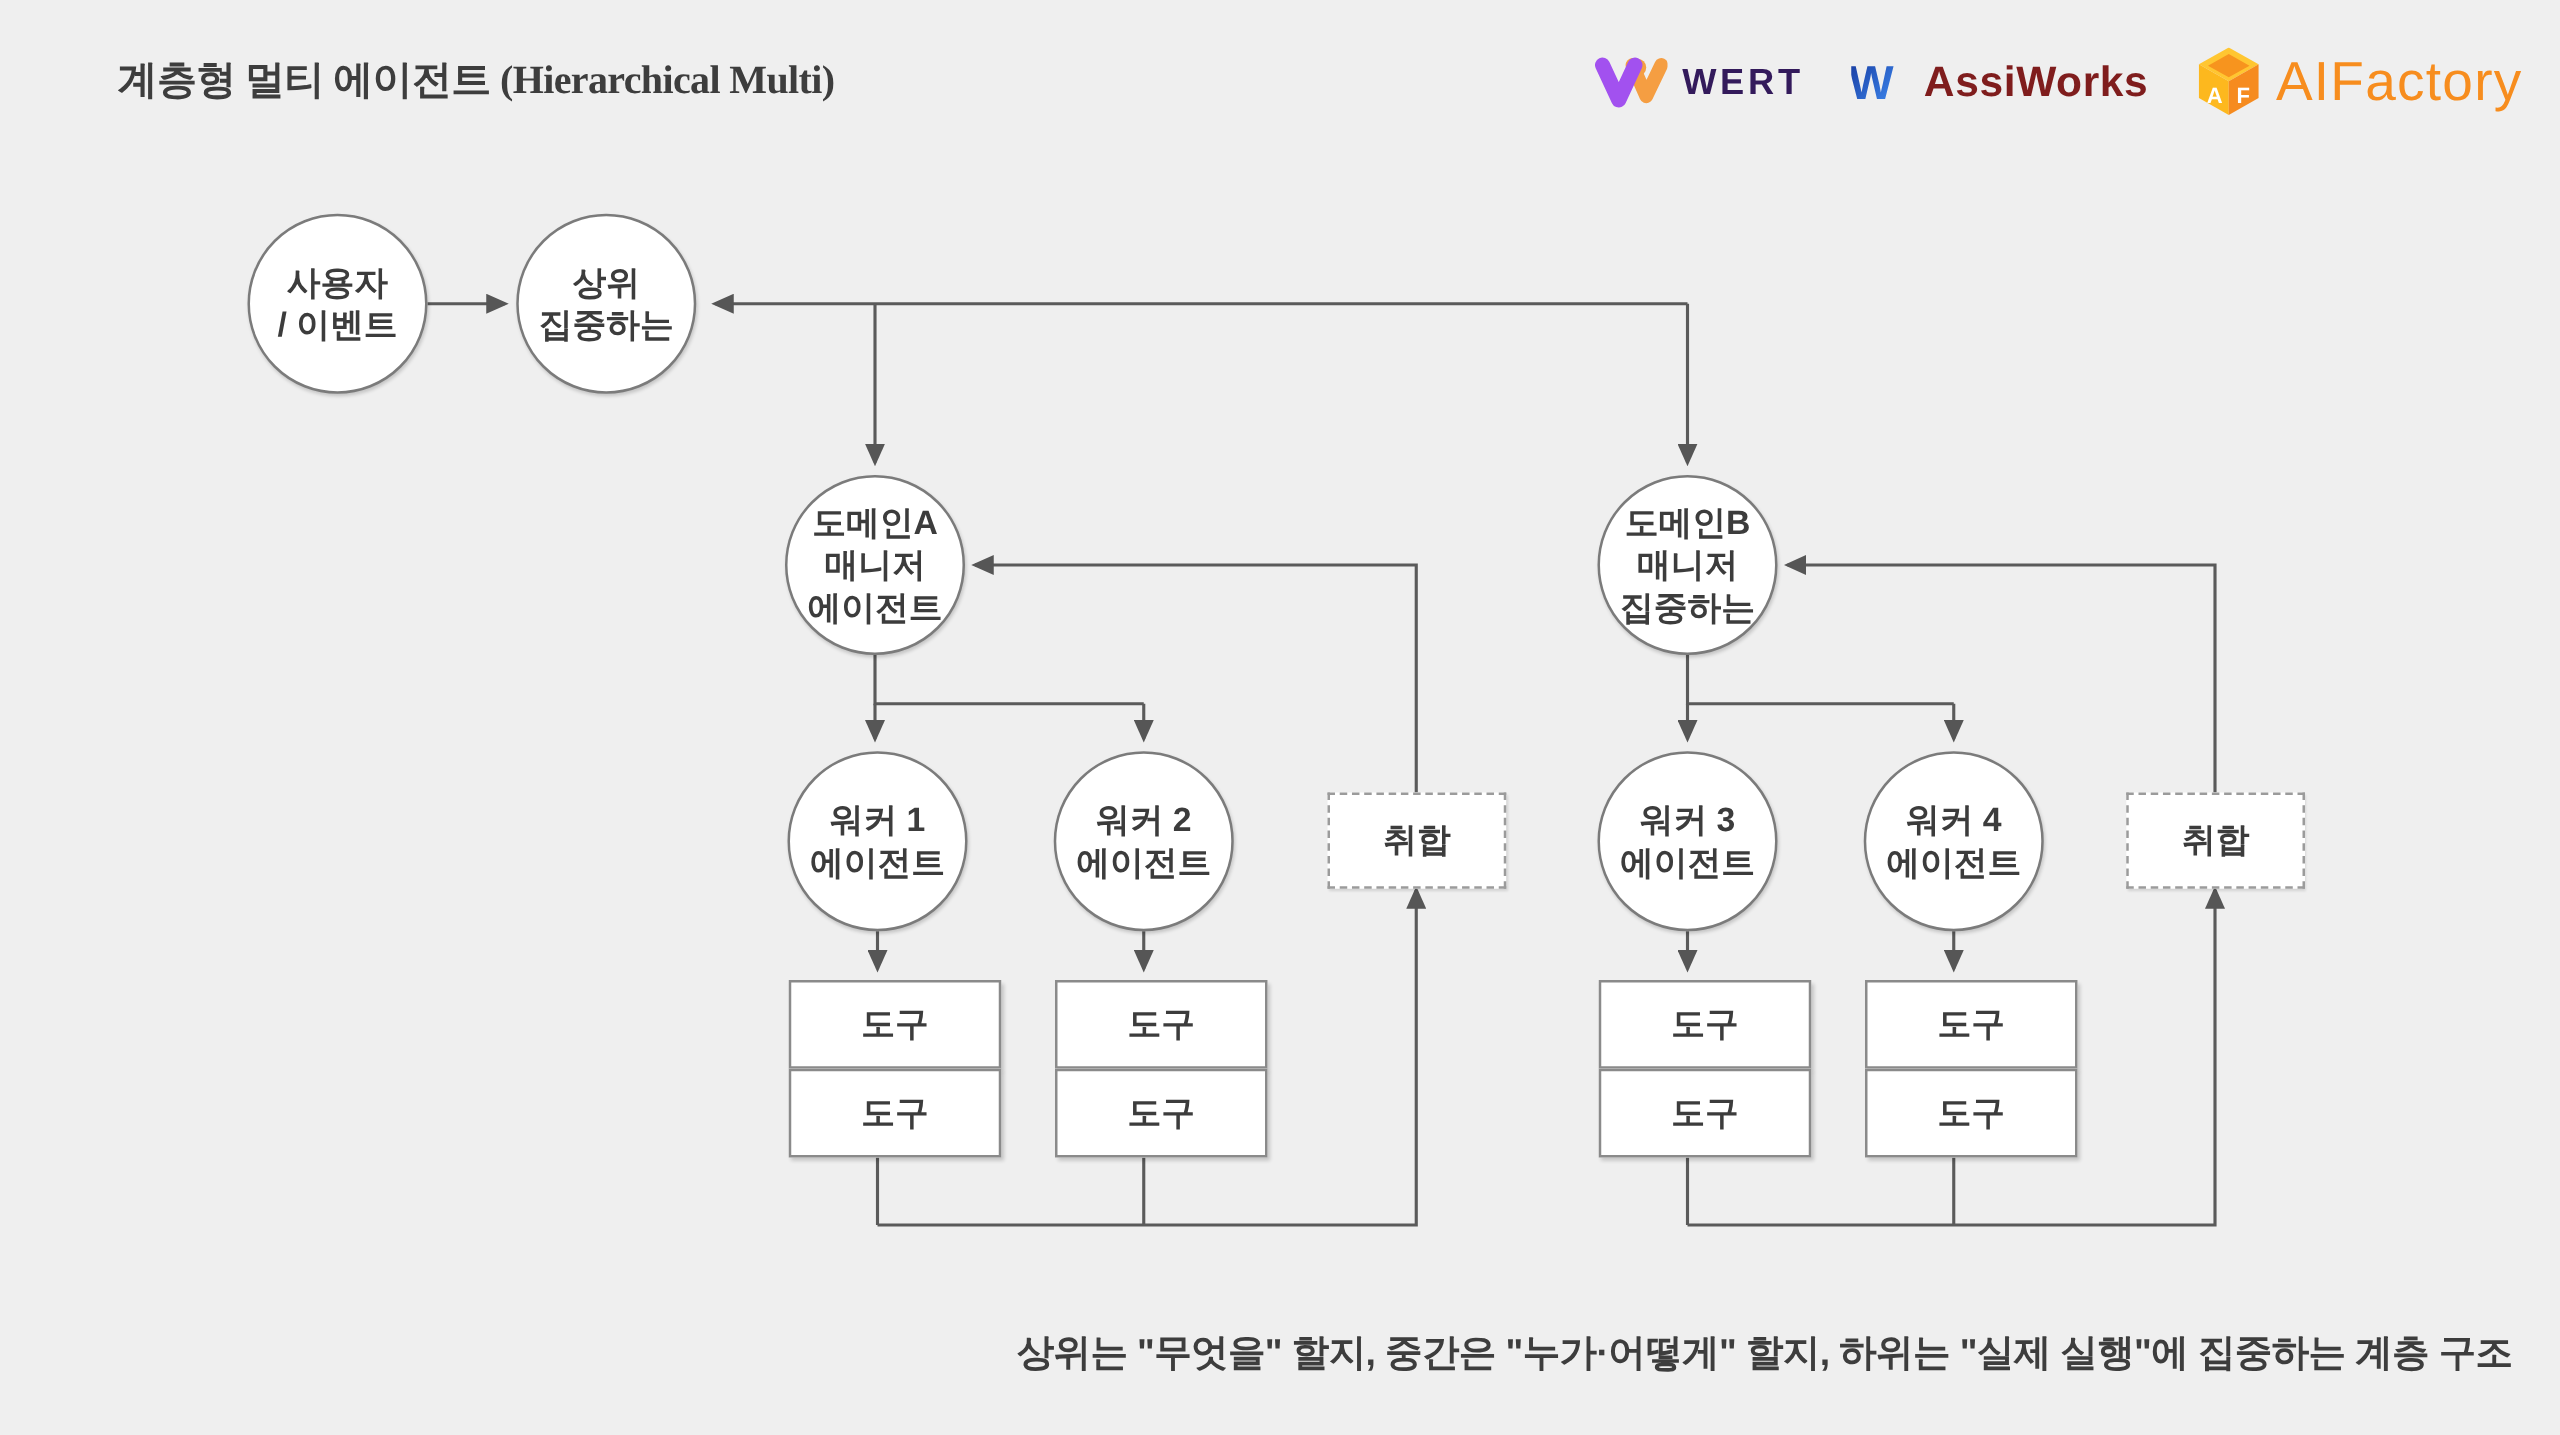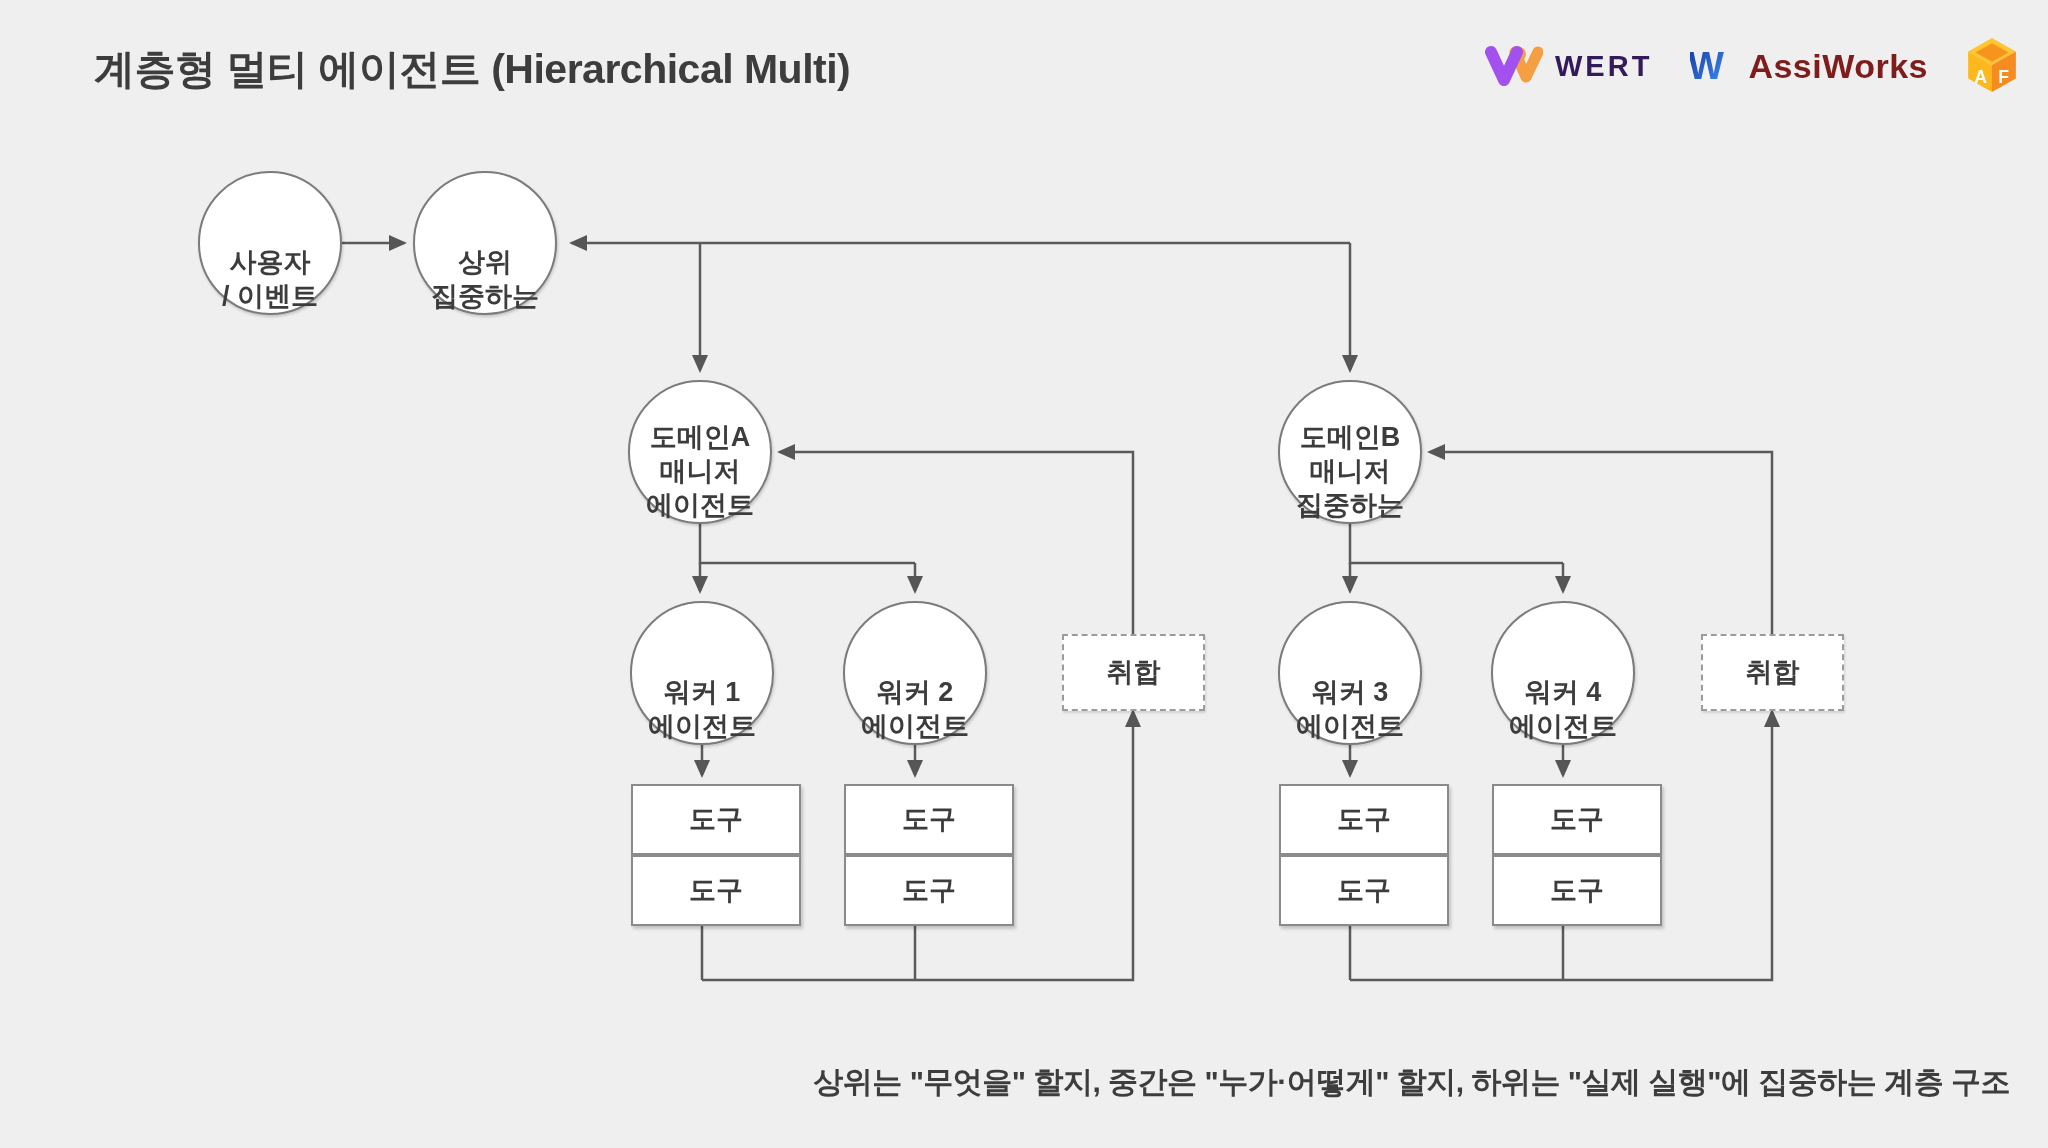--- a/index.html
+++ b/index.html
@@ -5,38 +5,37 @@
   html,body{margin:0;padding:0;}
   body{
     width:2048px;height:1148px;position:relative;overflow:hidden;
     background:#efefef;
     font-family:"Liberation Sans","DejaVu Sans",sans-serif;
   }
   .abs{position:absolute;}
   
   .title{
     left:94px;top:42px;
-    font-size:41px;font-weight:bold;color:#3d3d3d;letter-spacing:-0.5px;
+    font-size:32px;font-weight:bold;color:#3d3d3d;letter-spacing:-0.5px;font-family:Liberation Serif, serif;
   }
   .logo-row{right:30px;top:38px;display:flex;align-items:center;gap:38px;}
   .logo{display:flex;align-items:center;gap:12px;}
   .wert-text{font-size:29px;font-weight:bold;color:#331a5b;letter-spacing:3px;}
   .assi-text{font-size:34px;font-weight:600;color:#7f1d1d;letter-spacing:0.5px;}
   .aif-text{font-size:44px;font-weight:500;color:#f78d1e;letter-spacing:1px;}
   
   .node{
     display:flex;align-items:center;justify-content:center;text-align:center;
     background:#ffffff;color:#3c3c3c;font-weight:bold;font-size:27px;line-height:1.26;
   }
   .node span{white-space:pre-line;}
   .circle{
     width:144px;height:144px;border-radius:50%;
     border:2px solid #7b7b7b;box-sizing:border-box;
     box-shadow:1px 2px 3px rgba(0,0,0,0.18);
-    align-items:flex-end;
   }
   .dashed-box{
     width:143px;height:77px;border:2px dashed #9b9b9b;box-sizing:border-box;
     box-shadow:1px 2px 2px rgba(0,0,0,0.12);
   }
   .tool-box{
     width:170px;height:71px;border:2px solid #8a8a8a;box-sizing:border-box;
     box-shadow:2px 3px 3px rgba(0,0,0,0.18);
   }
   
@@ -76,20 +75,21 @@
 
   <div class="logo">
     <svg width="52" height="56" viewBox="0 0 50 54">
       <polygon points="25,0 48,13 25,26 2,13" fill="#ffc631"></polygon>
       <polygon points="25,5 41,14 25,23 9,14" fill="#f7941e"></polygon>
       <polygon points="2,13 25,26 25,52 2,39" fill="#fdb81e"></polygon>
       <polygon points="48,13 25,26 25,52 48,39" fill="#f68b1f"></polygon>
       <text x="8" y="43" font-family="'Liberation Sans',sans-serif" font-size="17" font-weight="bold" fill="#ffffff">A</text>
       <text x="31" y="43" font-family="'Liberation Sans',sans-serif" font-size="17" font-weight="bold" fill="#ffffff">F</text>
     </svg>
+    <span class="aif-text">AIFactory</span>
   </div>
 </div>
 
 <svg class="abs connectors" width="2048" height="1148" viewBox="0 0 2048 1148">
   <defs>
     <marker id="ah" markerUnits="userSpaceOnUse" markerWidth="18" markerHeight="16" refX="15" refY="8" orient="auto">
       <polygon points="0,0 18,8 0,16" fill="#565656"></polygon>
     </marker>
   </defs>
   <g stroke="#5a5a5a" stroke-width="2.5" fill="none">

